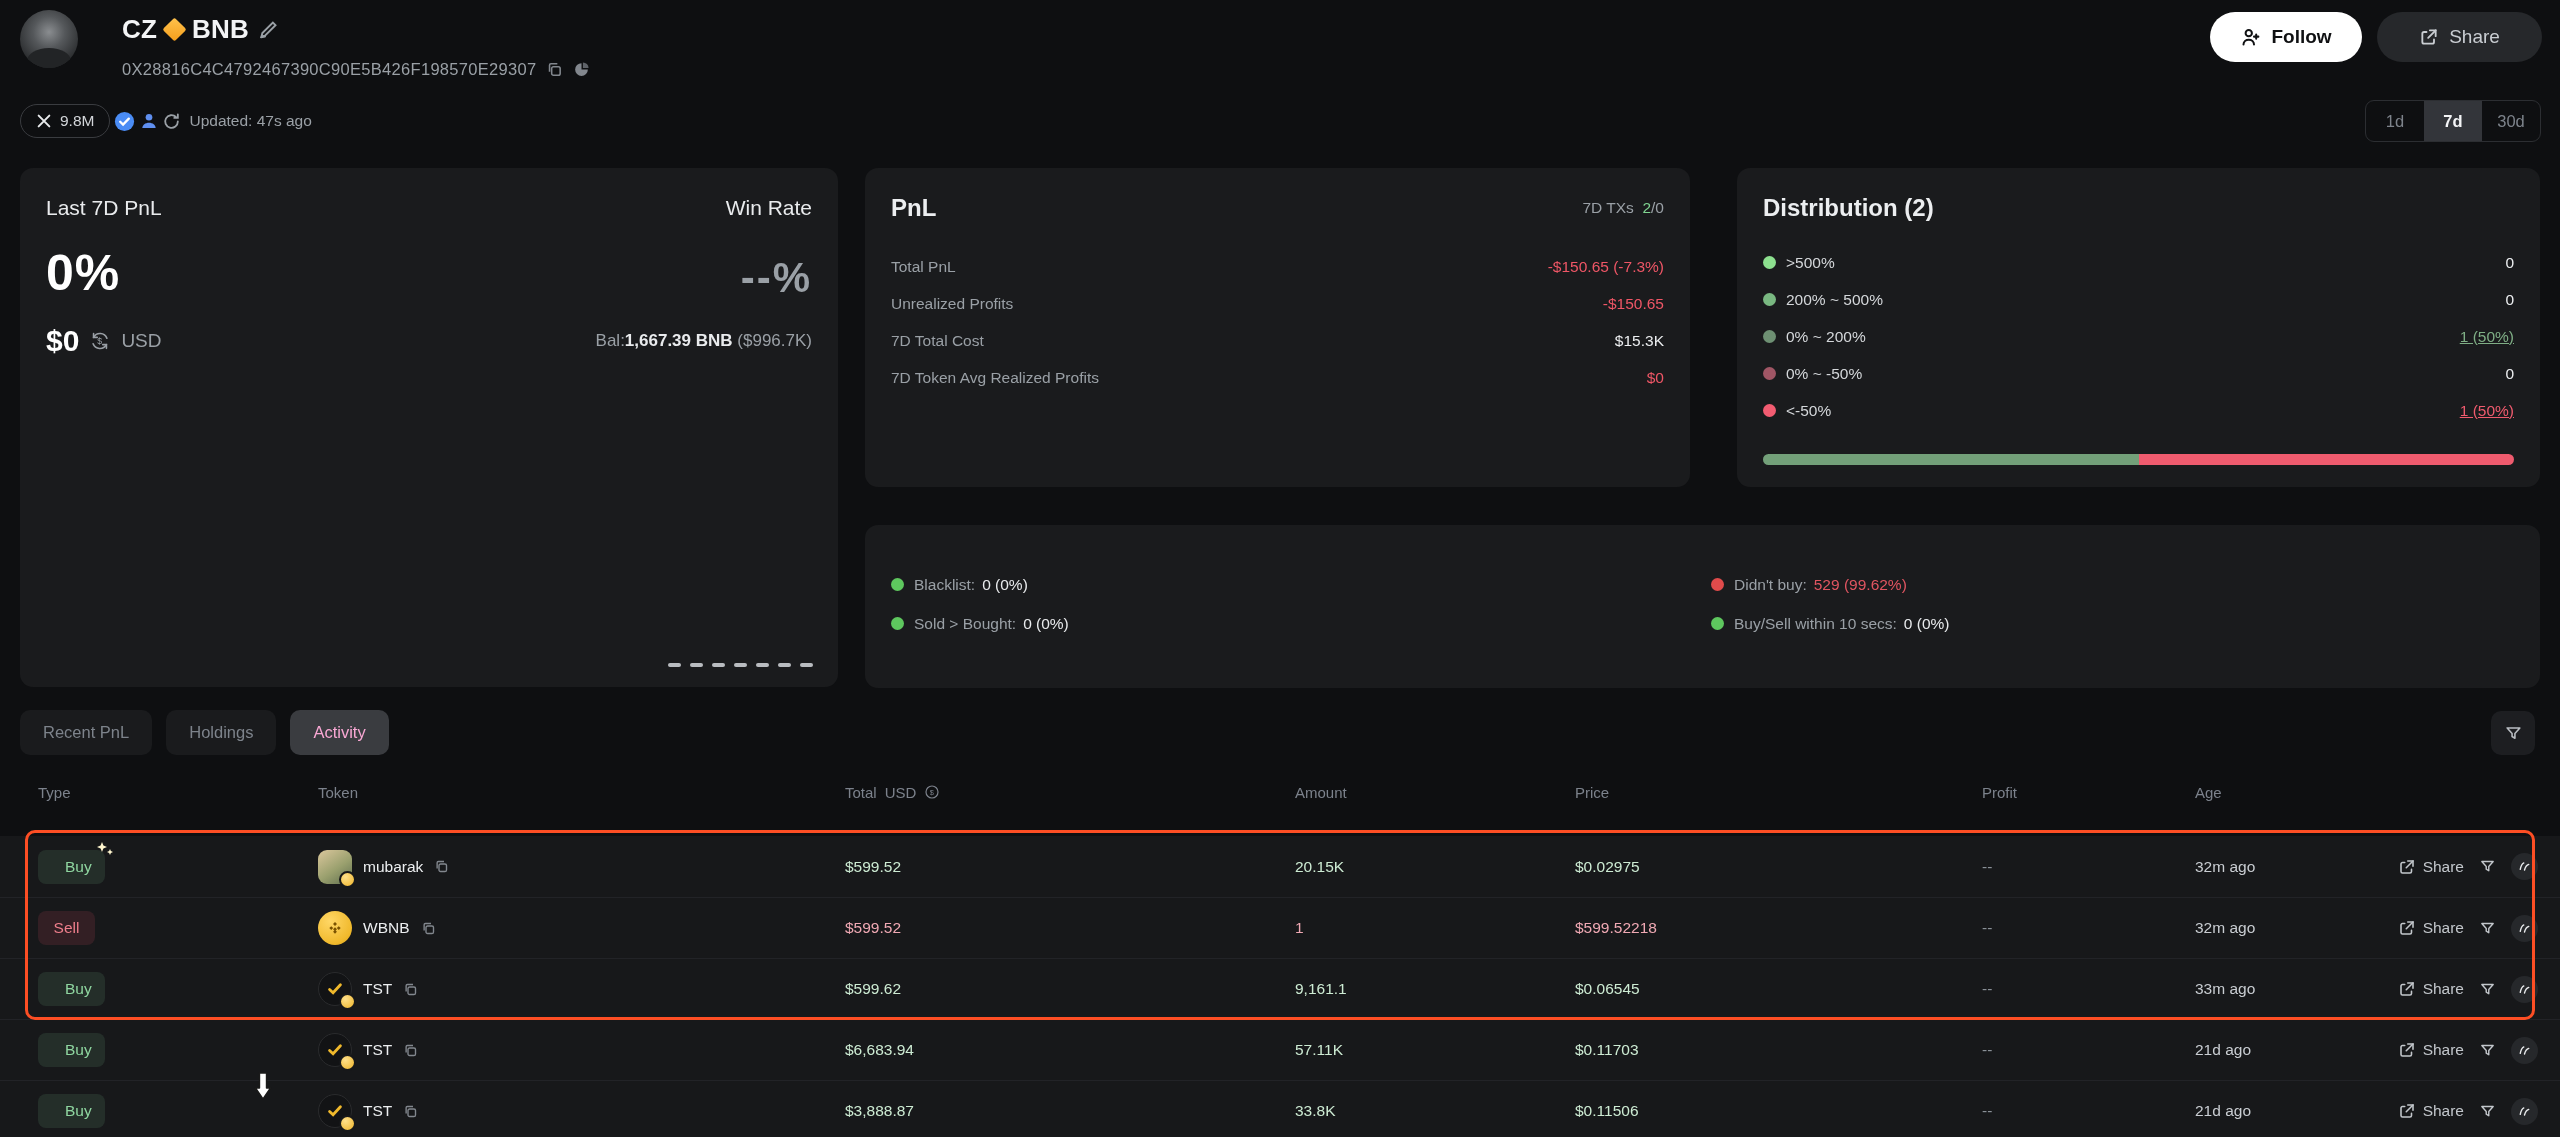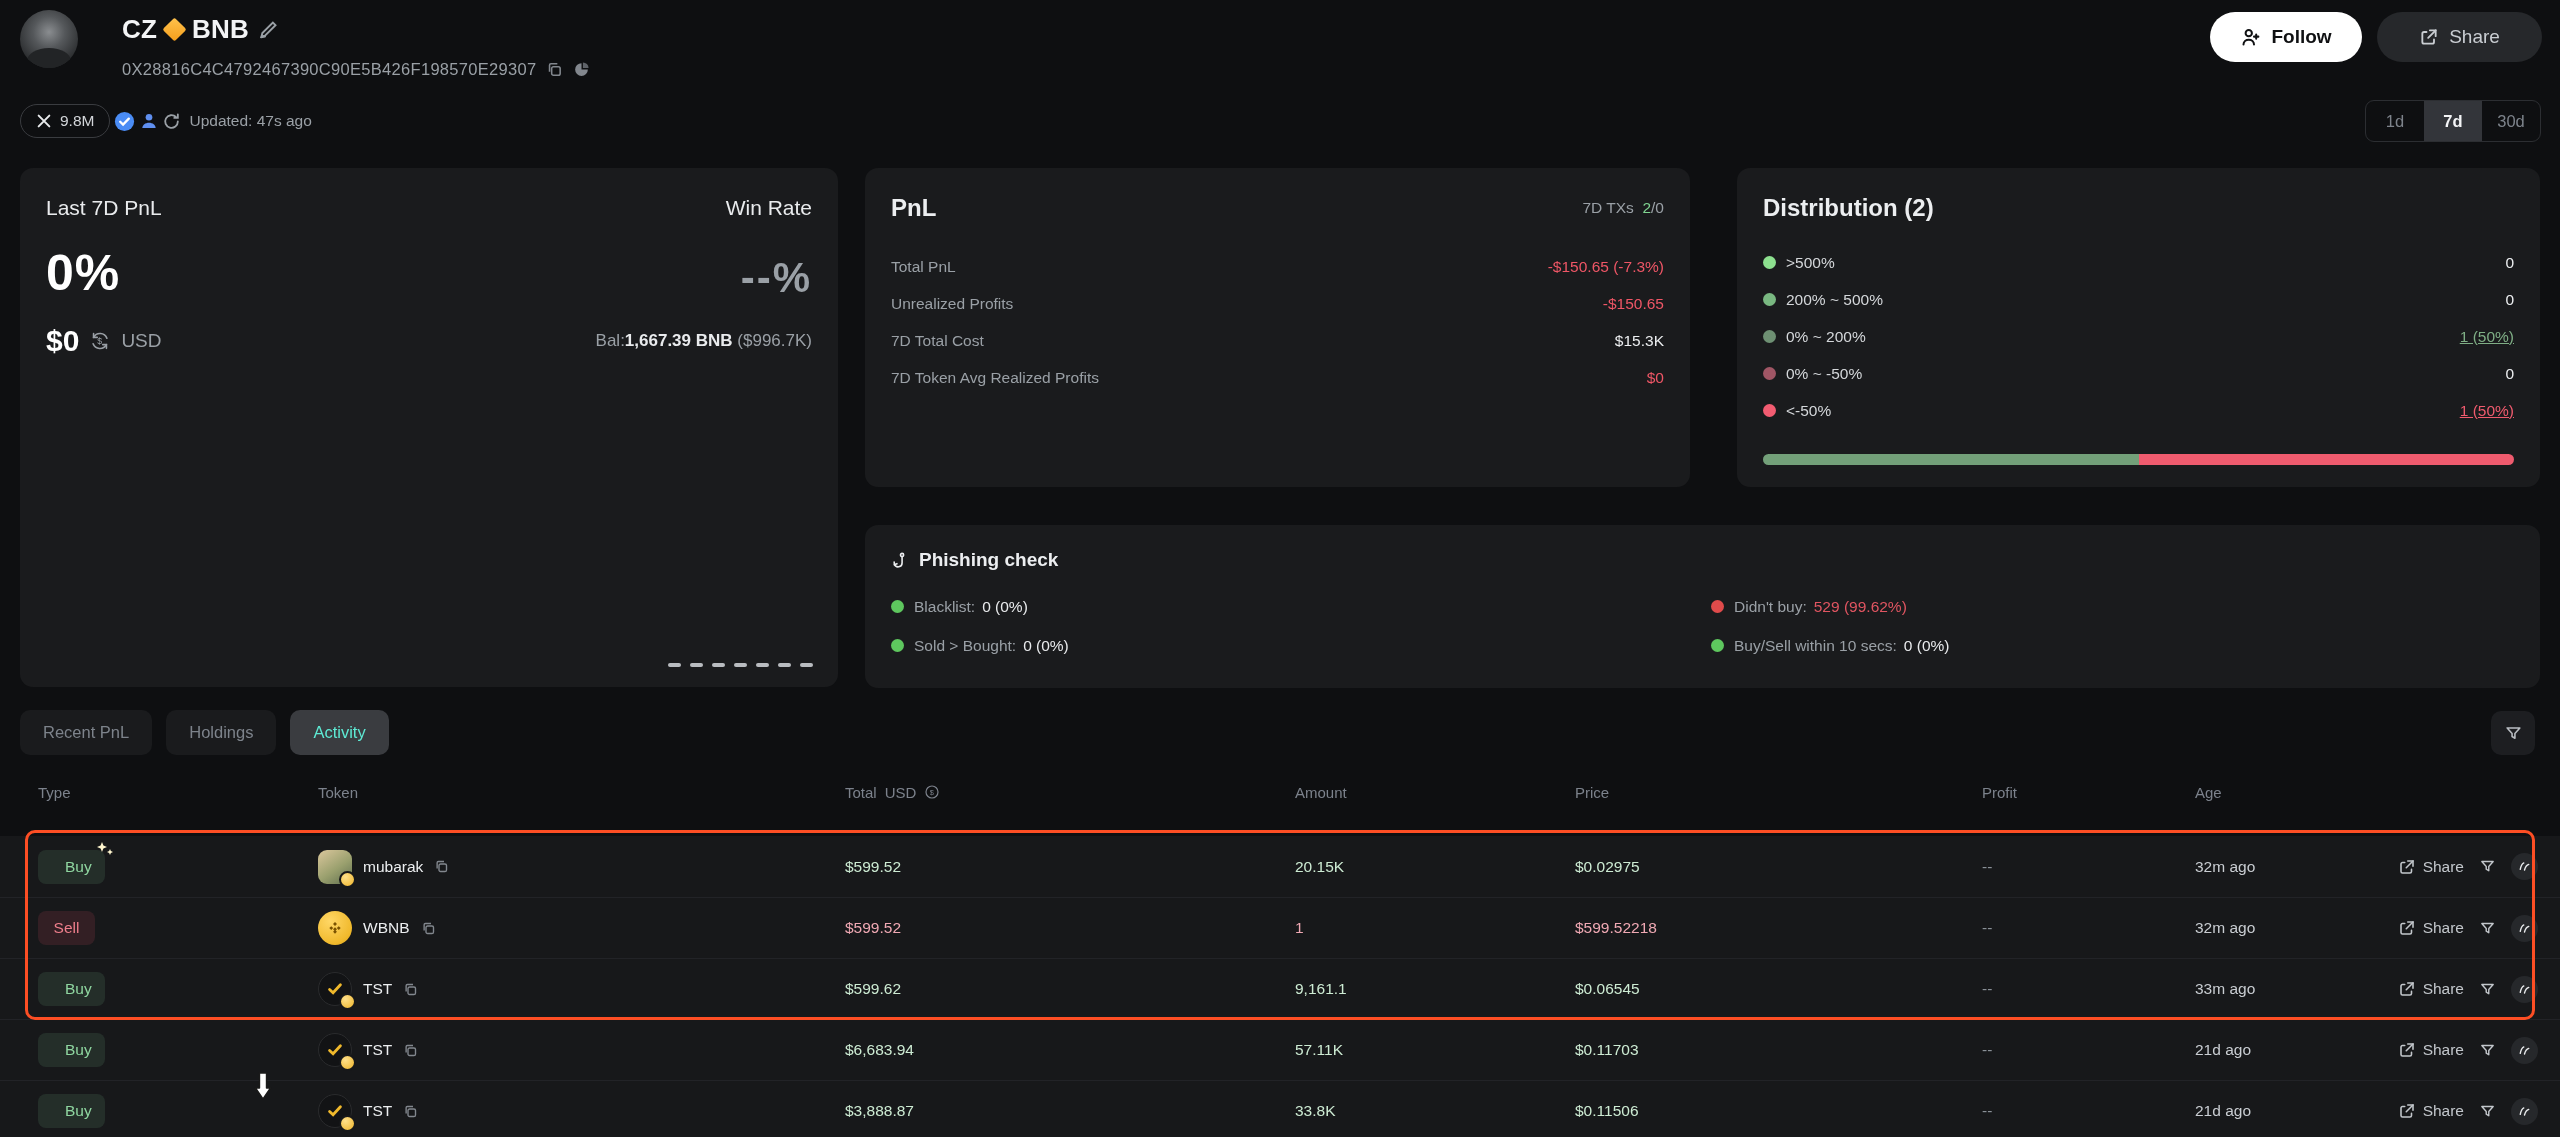--- a/index.html
+++ b/index.html
@@ -91,21 +91,21 @@
   .phish-grid { display:grid; grid-template-columns:820px 1fr; grid-auto-rows:39px; margin-top:16px; align-items:center; }
   .phish-item { display:flex; align-items:center; font-size:15.5px; }
   .phish-item .pl { color:#9aa0a6; margin-right:7px; }
   .phish-item .pv { color:#e8eaec; }
   .pv-red { color:#e05561 !important; }
 
   
   .tabs { position:absolute; left:20px; top:710px; display:flex; gap:14px; }
   .tab { height:45px; padding:0 23px; border-radius:10px; background:#1a1b1d; color:#7d838b;
     font-size:16.5px; display:flex; align-items:center; cursor:pointer; }
-  .tab.active { background:#3a3c40; color:#5eead4; }
+  .tab.active { background:#3a3c40; color:#f9a8d4; }
   .filter-btn { position:absolute; right:25px; top:711px; width:44px; height:44px; border-radius:10px;
     background:#1d1e21; display:flex; align-items:center; justify-content:center; cursor:pointer; }
 
   
   .table { position:absolute; left:0; top:772px; width:2560px; }
   .trow { display:grid; grid-template-columns:280px 527px 450px 280px 407px 213px 190px 1fr;
     align-items:center; padding:0 22px 0 38px; }
   .thead { height:40px; color:#7c828c; font-size:15px; }
   .th-total { display:flex; align-items:center; gap:8px; }
   .tbody { margin-top:24px; }
@@ -319,28 +319,20 @@
           <span class="v v-link-r">1 (50%)</span>
       </div>
     </div>
     <div class="dist-bar">
       <div class="seg-g" style="width:50%"></div>
       <div class="seg-r" style="width:50%"></div>
     </div>
   </div>
 
   <div class="card card-phish">
-    <div class="phish-title">
-      <svg width="19" height="19" viewBox="0 0 24 24" fill="none" stroke="#eceef0" stroke-width="2" stroke-linecap="round">
-        <path d="M14 3a2 2 0 1 0 .01 4A2 2 0 0 0 14 3z"></path>
-          <path d="M14 7v8a5 5 0 0 1-9.7 1.7"></path>
-          <path d="M4 14l.4 3.2L7.5 16"></path>
-      </svg>
-      <span>Phishing check</span>
-    </div>
     <div class="phish-grid">
       <div class="phish-item">
         <span class="dot" style="background:#5ec75e"></span>
         <span class="pl">Blacklist:</span>
           <span class="pv">0 (0%)</span>
       </div>
       <div class="phish-item">
         <span class="dot" style="background:#e04b4b"></span>
         <span class="pl">Didn't buy:</span>
           <span class="pv pv-red">529 (99.62%)</span>

